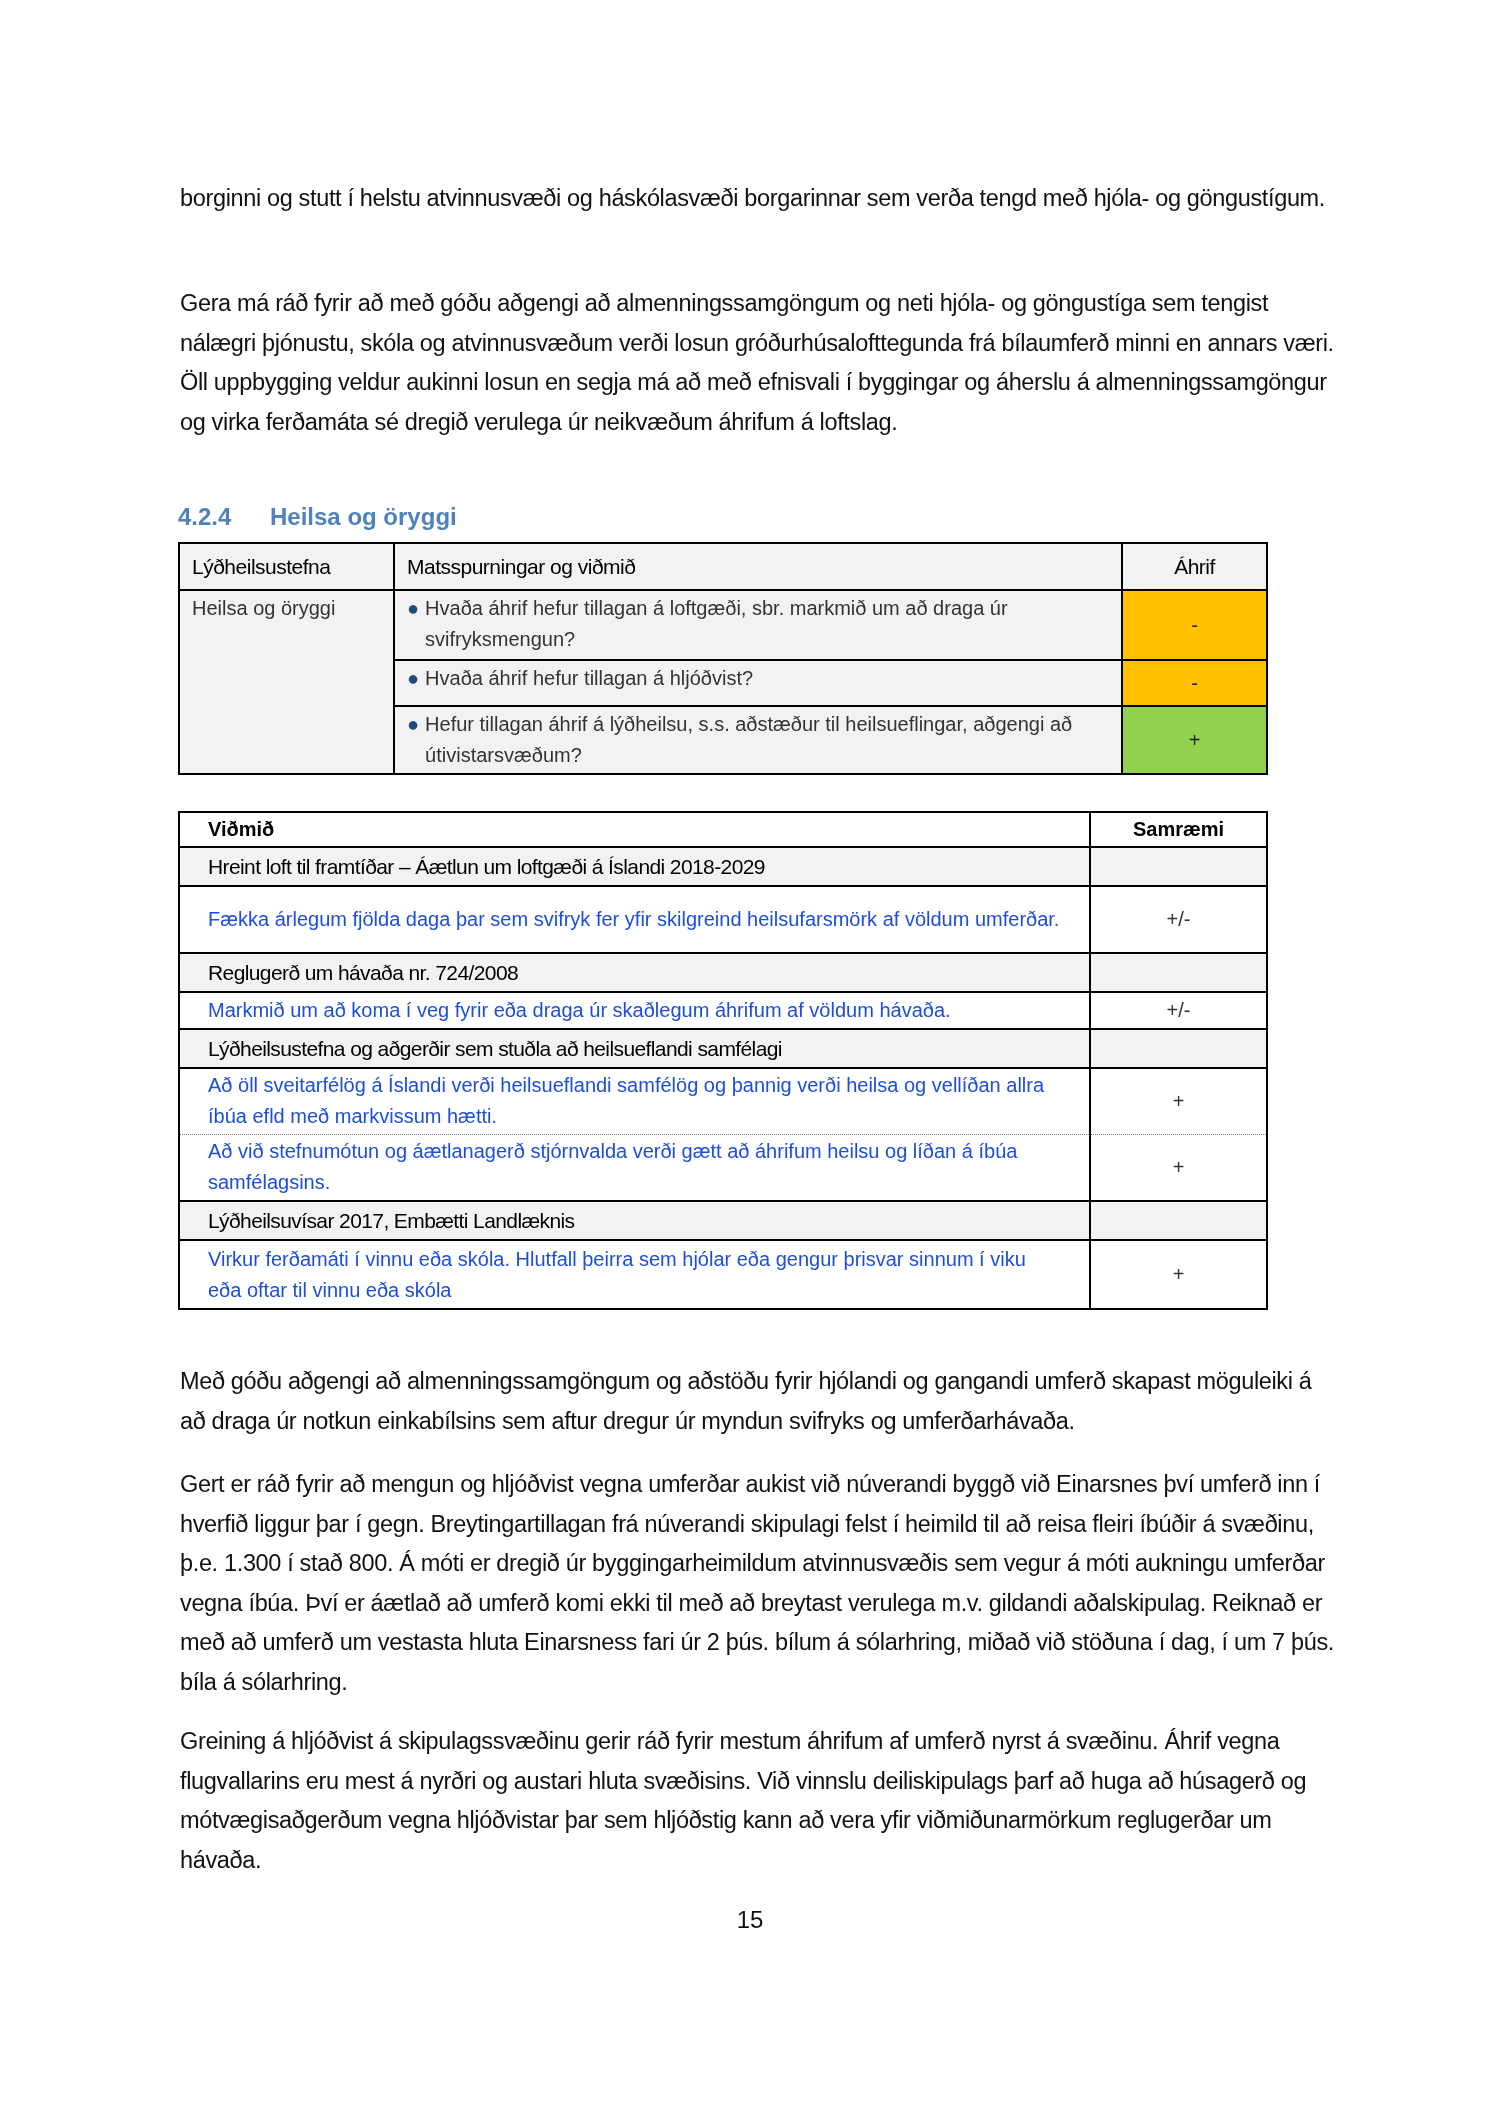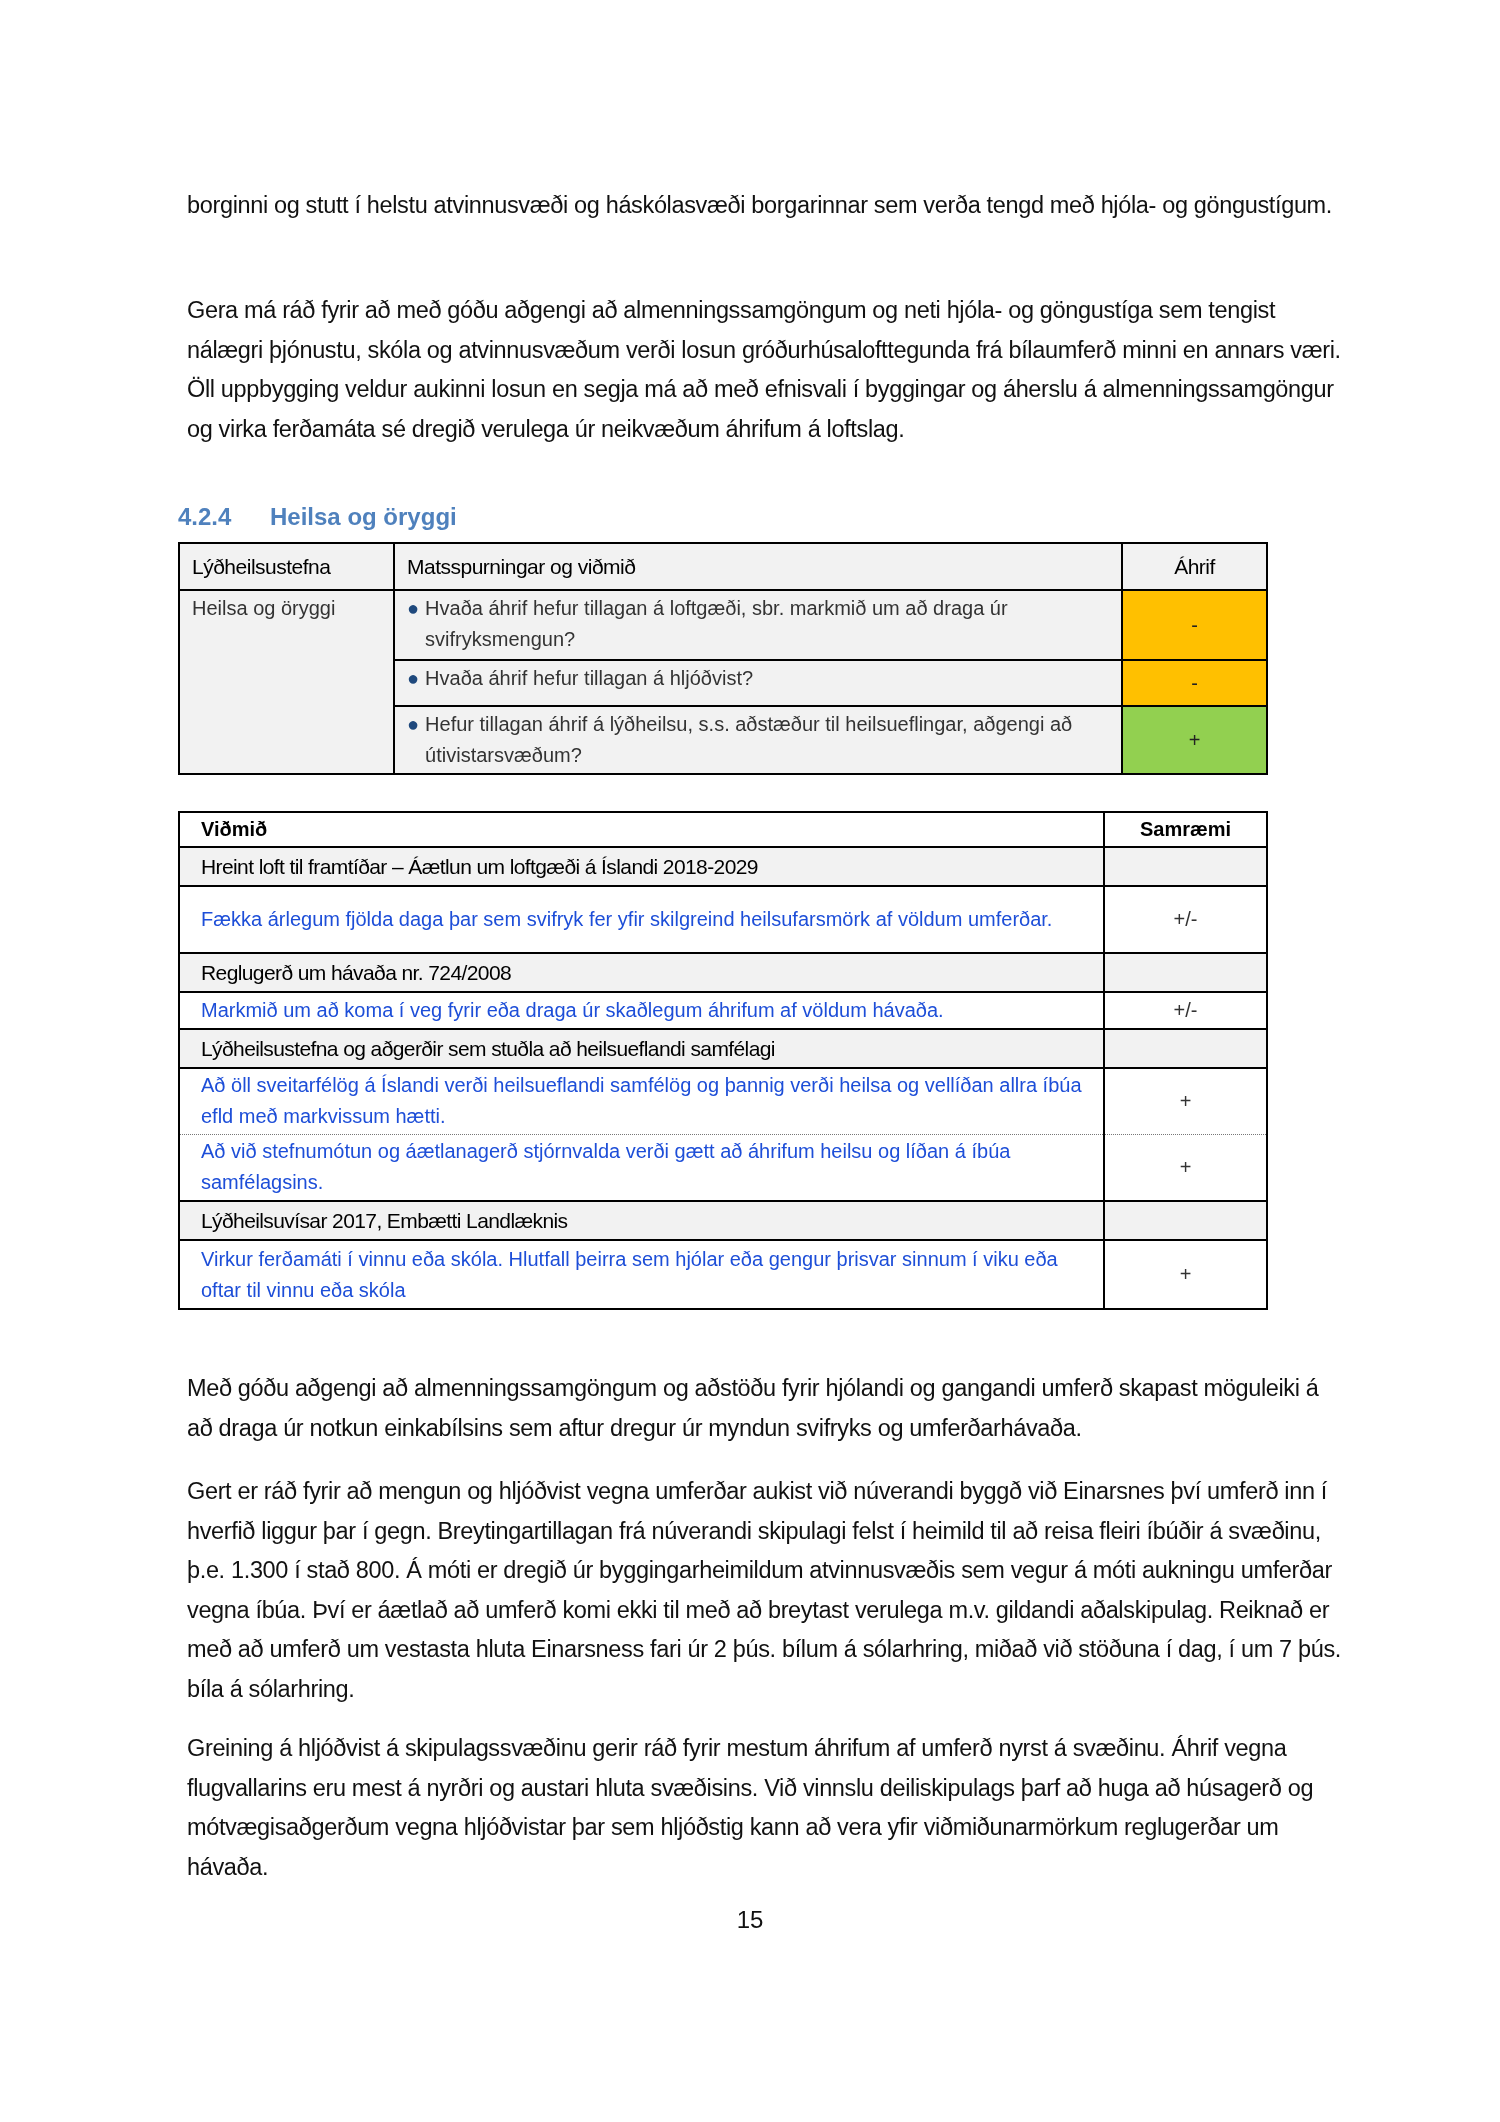--- a/index.html
+++ b/index.html
@@ -1,19 +1,19 @@
 <!DOCTYPE html>
 <html><head>
 <meta charset="utf-8">
 <style>
   html, body { margin: 0; padding: 0; background: #ffffff; }
   body { width: 1500px; height: 2122px; position: relative; overflow: hidden;
          font-family: "Liberation Sans", sans-serif; color: #111; }
   .para { position: absolute; left: 178px; width: 1160px; font-size: 23.5px; line-height: 39.6px;
-          margin: 9px; letter-spacing: -0.35px; color: #111; }
+          margin: 2px; letter-spacing: -0.35px; color: #111; }
   #p1 { top: 177px; }
   #p2 { top: 282px; }
   #p3 { top: 1360px; }
   #p4 { top: 1463px; }
   #p5 { top: 1720px; }
   .heading { position: absolute; left: 178px; top: 503px; font-size: 24px; font-weight: bold; color: #4F81BD; margin: 0; }
   .heading .num { display: inline-block; width: 92px; }
   
   .t1 { position: absolute; left: 178px; top: 542px; width: 1090px; border-collapse: collapse;
         font-size: 20px; color: #333; }
@@ -21,21 +21,21 @@
   .t1 th { font-weight: normal; text-align: left; color: #000; height: 41px; vertical-align: middle; font-size: 21px; letter-spacing: -0.5px; }
   .t1 th.c3 { text-align: center; }
   .t1 .c1 { width: 189px; }
   .t1 .c3 { width: 119px; }
   .t1 td.imp { text-align: center; vertical-align: middle; color: #222; font-size: 20px; }
   .bullet { color: #1F497D; margin-right: 6px; }
   .q { display: flex; }
   .q .txt { flex: 1; }
   
   .t2 { position: absolute; left: 178px; top: 811px; width: 1090px; border-collapse: collapse; font-size: 20px; }
-  .t2 td, .t2 th { border: 2px solid #000; padding: 1px 21px; line-height: 31px; }
+  .t2 td, .t2 th { border: 2px solid #000; padding: 1px 28px; line-height: 31px; }
   .t2 th { text-align: left; font-weight: bold; height: 28px; color: #000; background: #fff; }
   .t2 th.c2 { text-align: center; }
   .t2 .c2 { width: 119px; text-align: center; }
   .t2 tr.sec td { background: #f2f2f2; color: #000; height: 35px; font-size: 21px; letter-spacing: -0.6px; }
   .t2 tr.row td { background: #fff; color: #1d4ed8; }
   .t2 tr.row td.c2 { color: #333; }
   .t2 tr.dotted-below td { border-bottom: 1px dotted #777; }
   .t2 tr.dotted-above td { border-top: 1px dotted #777; }
   .pagenum { position: absolute; left: 0; width: 1500px; top: 1906px; text-align: center; font-size: 24px; color: #111; }
 </style>

